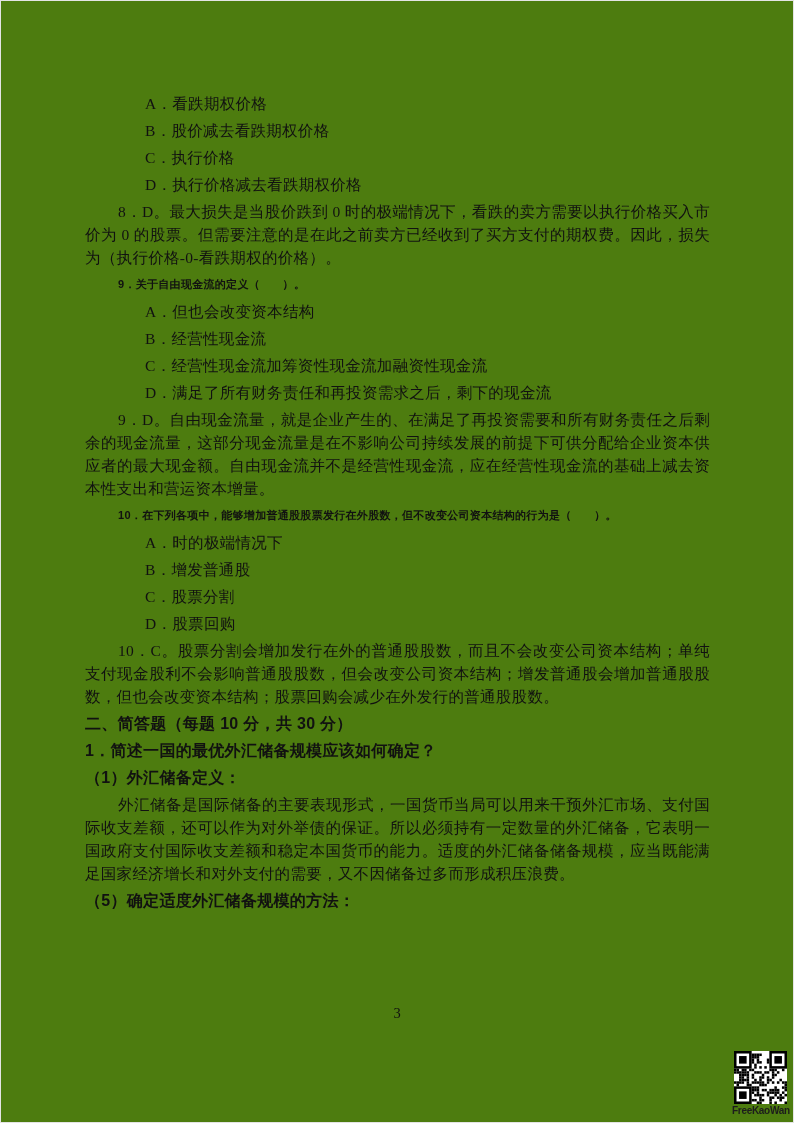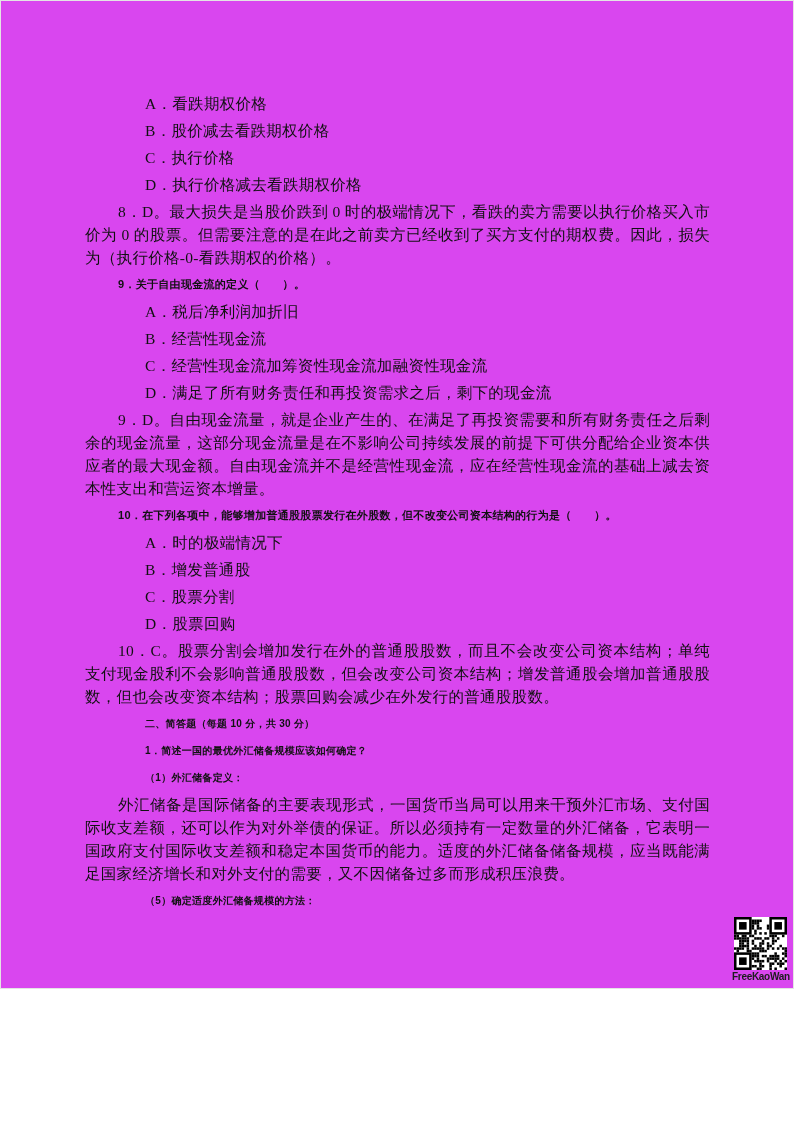--- a/index.html
+++ b/index.html
@@ -1,21 +1,21 @@
 <!DOCTYPE html>
 <html><head>
 <meta charset="utf-8">
 <style>
   * { margin: 0; padding: 0; box-sizing: border-box; }
   html, body { background: #ffffff; }
   .page {
     position: relative;
     width: 794px;
-    height: 989px;
-    background: #d946ef;
+    height: 1123px;
+    background: #4d7c0f;
     border: 1px solid #e4e4e4;
     font-family: "Liberation Serif", "DejaVu Serif", serif;
     color: #111111;
     overflow: hidden;
   }
   .content {
     position: absolute;
     top: 88px;
     left: 84px;
     width: 625px;
@@ -34,24 +34,23 @@
   p.para {
     text-indent: 33px;
   }
   p.stem {
     text-indent: 33px;
     font-weight: 700;
     font-family: "Liberation Sans", "DejaVu Sans", sans-serif;
     font-size: 11px;
   }
   p.subhead {
-    margin-left: 60px;
     font-weight: 700;
     font-family: "Liberation Sans", "DejaVu Sans", sans-serif;
-    font-size: 10px;
+    font-size: 16px;
     text-align: left;
   }
   .page-number {
     position: absolute;
     top: 1003px;
     left: 0;
     width: 100%;
     text-align: center;
     font-size: 14.5px;
     line-height: 18px;
@@ -85,21 +84,21 @@
 <body>
 
 <div class="page">
   <div class="content">
     <p class="option">A．看跌期权价格</p>
     <p class="option">B．股价减去看跌期权价格</p>
     <p class="option">C．执行价格</p>
     <p class="option">D．执行价格减去看跌期权价格</p>
     <p class="para">8．D。最大损失是当股价跌到 0 时的极端情况下，看跌的卖方需要以执行价格买入市价为 0 的股票。但需要注意的是在此之前卖方已经收到了买方支付的期权费。因此，损失为（执行价格-0-看跌期权的价格）。</p>
     <p class="stem">9．关于自由现金流的定义（　　）。</p>
-    <p class="option">A．税后净利润加折旧</p>
+    <p class="option">A．但也会改变资本结构</p>
     <p class="option">B．经营性现金流</p>
     <p class="option">C．经营性现金流加筹资性现金流加融资性现金流</p>
     <p class="option">D．满足了所有财务责任和再投资需求之后，剩下的现金流</p>
     <p class="para">9．D。自由现金流量，就是企业产生的、在满足了再投资需要和所有财务责任之后剩余的现金流量，这部分现金流量是在不影响公司持续发展的前提下可供分配给企业资本供应者的最大现金额。自由现金流并不是经营性现金流，应在经营性现金流的基础上减去资本性支出和营运资本增量。</p>
     <p class="stem">10．在下列各项中，能够增加普通股股票发行在外股数，但不改变公司资本结构的行为是（　　）。</p>
     <p class="option">A．时的极端情况下</p>
     <p class="option">B．增发普通股</p>
     <p class="option">C．股票分割</p>
     <p class="option">D．股票回购</p>
     <p class="para">10．C。股票分割会增加发行在外的普通股股数，而且不会改变公司资本结构；单纯支付现金股利不会影响普通股股数，但会改变公司资本结构；增发普通股会增加普通股股数，但也会改变资本结构；股票回购会减少在外发行的普通股股数。</p>

